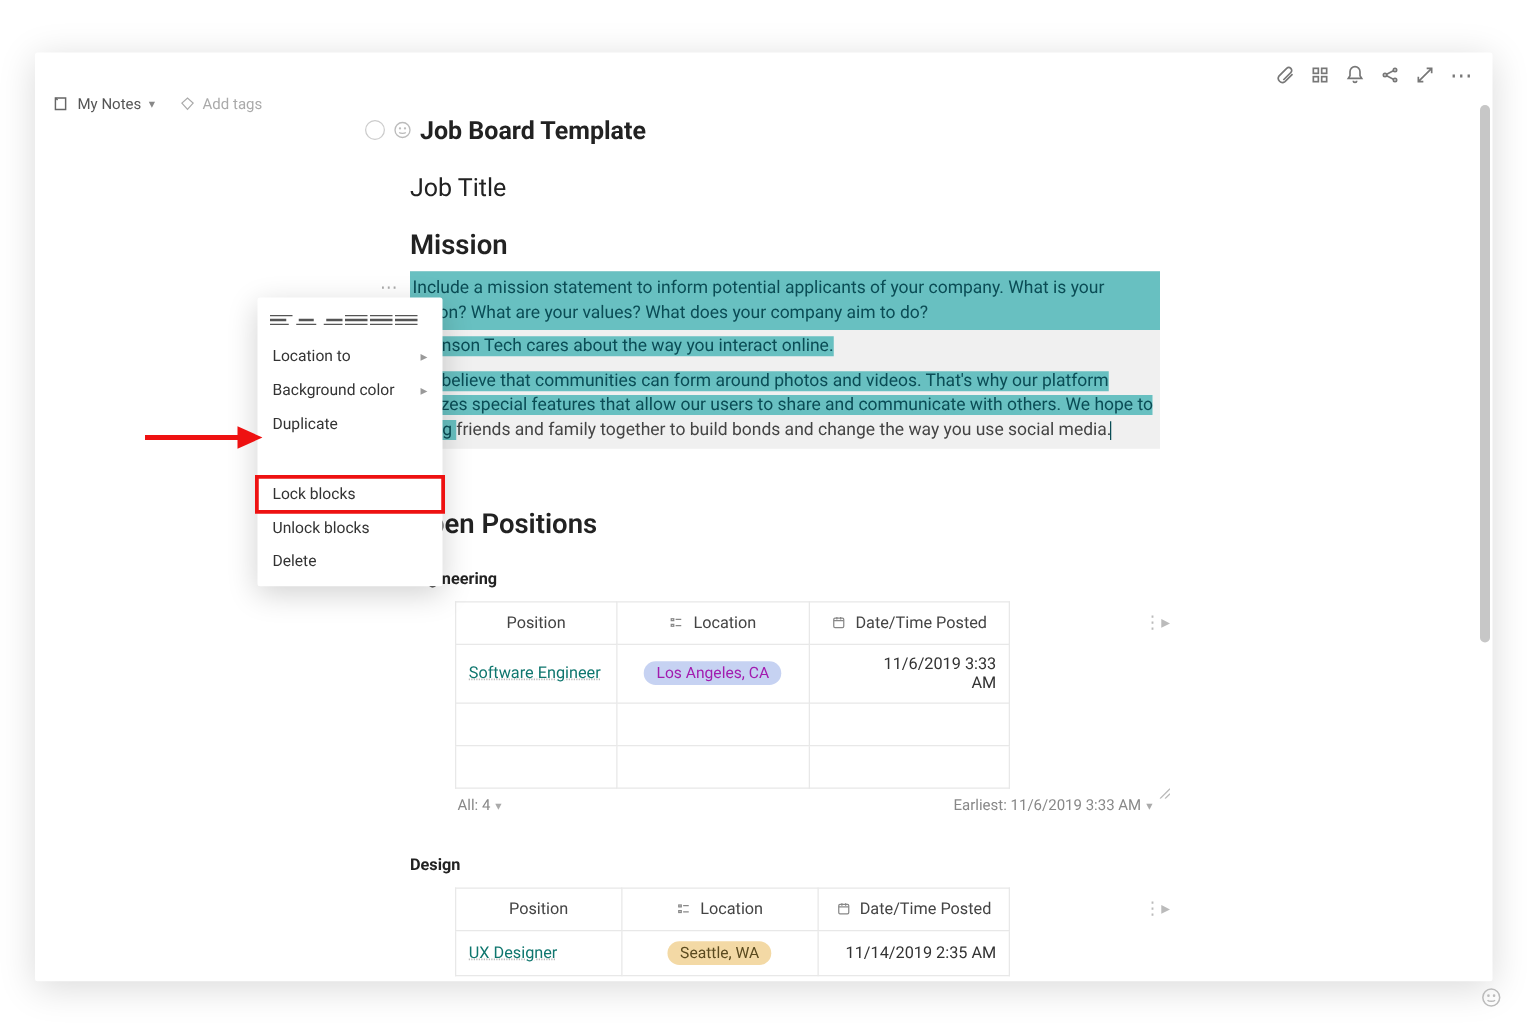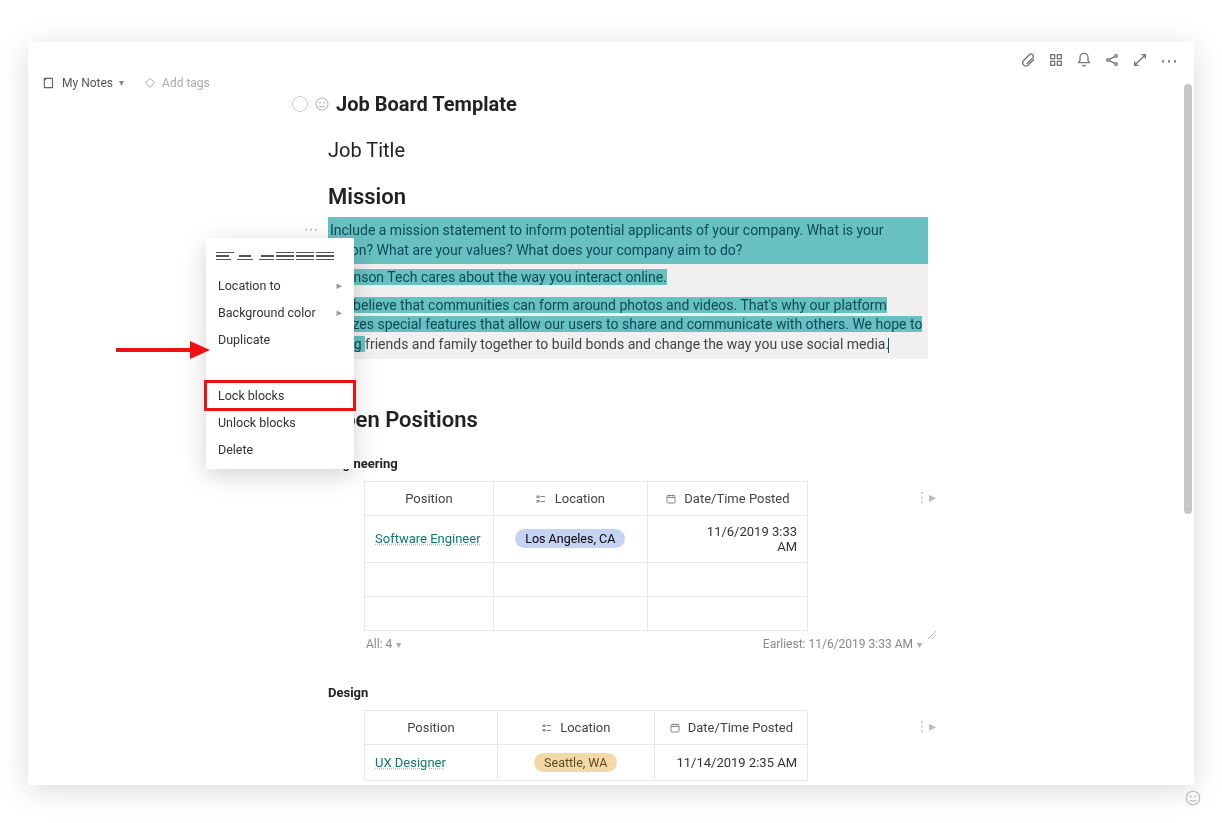--- a/index.html
+++ b/index.html
@@ -160,21 +160,21 @@
     border:1px solid #e8e8e8;
     padding: 8px 10px;
     text-align:center;
     color:#333;
     height:34px;
   }
   .dtable th { font-weight:400; color:#444; background:#fff; }
   .dtable td.pos { text-align:left; }
   .dtable td.pos a { color:#0f766e; text-decoration:underline dotted #bbb; }
   .loc-pill { display:inline-block; padding:2px 10px; border-radius:12px; font-size:12.5px; }
-  .loc-blue { background:#c6d2f2; color:#000000; }
+  .loc-blue { background:#c6d2f2; color:#a21caf; }
   .loc-yellow { background:#f3d9a5; color:#5a4a1f; }
   .col-icon { width:12px; height:12px; vertical-align:middle; margin-right:4px; color:#888;}
   .table-foot {
     display:flex; justify-content:space-between;
     margin-left:36px; width:560px; padding:6px 2px 0 2px;
     font-size:12px; color:#888;
   }
   .table-foot .chev { font-size:10px; color:#aaa; margin-left:4px;}
   .table-drag {
     position:absolute; right:-8px; top:8px; color:#bbb; font-size:14px;

